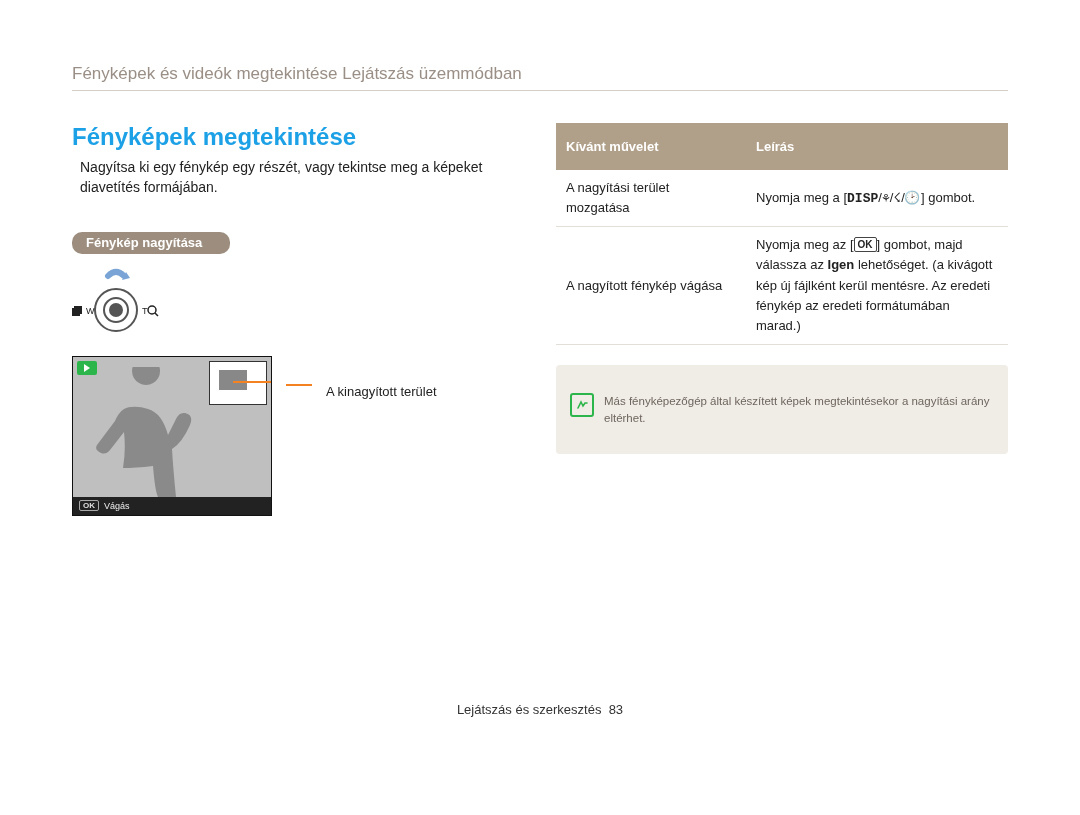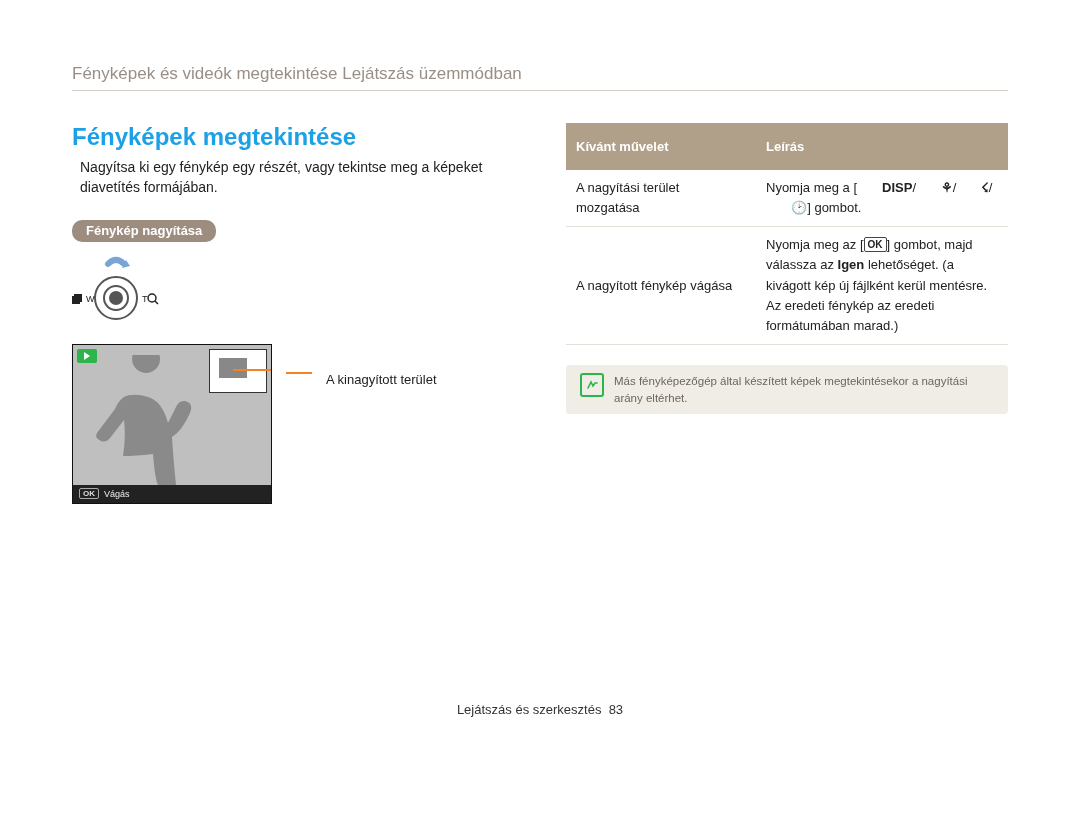--- a/index.html
+++ b/index.html
@@ -1,23 +1,23 @@
 <!DOCTYPE html>
 <html><head>
 <meta charset="utf-8">
 <style>
   html,body{margin:0;padding:0;background:#fff;font-family:Arial,Helvetica,sans-serif;}
   .page{width:1080px;height:745px;position:relative;box-sizing:border-box;padding:64px 72px 30px 72px;color:#222;}
   .header{color:#9a8f86;font-size:17px;border-bottom:1px solid #d6cfc8;padding-bottom:6px;margin-bottom:32px;}
-  .cols{display:flex;gap:44px;justify-content:center;}
+  .cols{display:flex;gap:34px;justify-content:center;}
   .col-left{width:450px;}
   .col-right{flex:1;}
   h2.section-title{color:#1ca0e6;font-size:24px;font-weight:600;margin:0 0 6px 0;}
   .intro{font-size:14px;line-height:1.45;margin:0 0 22px 8px;}
-  .pill{display:inline-block;background:#9c8d7e;color:#fff;font-size:13px;font-weight:600;border-radius:10px;padding:3px 14px 4px 14px;margin-bottom:14px;}
+  .pill{display:inline-block;background:#9c8d7e;color:#fff;font-size:13px;font-weight:600;border-radius:10px;padding:3px 28px 4px 14px;margin-bottom:14px;margin-top:12px;}
   .zoom-row{display:flex;align-items:center;gap:10px;margin-bottom:18px;}
   .zoom-dial{position:relative;width:88px;height:70px;}
   .zoom-text{font-size:13px;line-height:1.5;}
   .zoom-text b{font-weight:bold;}
   .preview-row{display:flex;align-items:flex-start;gap:14px;}
   .preview-label{font-size:13px;margin-top:28px;}
   .preview-box{width:198px;border:1px solid #111;position:relative;background:#bfbfbf;}
   .preview-main{height:140px;position:relative;overflow:hidden;}
   .preview-mini{position:absolute;top:4px;right:4px;width:56px;height:42px;background:#fff;border:1px solid #333;}
   .preview-mini-inner{position:absolute;top:8px;left:9px;width:28px;height:20px;background:#888;}
@@ -27,23 +27,23 @@
   .ok-badge{display:inline-flex;align-items:center;justify-content:center;border:1px solid #aaa;border-radius:2px;font-size:8px;font-weight:bold;padding:0 3px;margin-right:5px;color:#ddd;}
   
   .silhouette{position:absolute;left:18px;bottom:0;width:120px;height:130px;}
   
   .leader{position:absolute;height:2px;background:#f58220;}
   
   table.ops{width:100%;border-collapse:collapse;font-size:13px;}
   table.ops th{background:#b1a089;color:#fff;text-align:left;font-weight:600;padding:16px 10px;}
   table.ops td{padding:8px 10px;vertical-align:middle;border-bottom:1px solid #e3ded8;line-height:1.55;}
   table.ops td.first{font-weight:normal;color:#222;width:170px;}
-  .btn-glyph{display:inline-block;font-weight:bold;font-family:Liberation Sans, sans-serif;margin-left:25px;}
+  .btn-glyph{display:inline-block;font-weight:bold;font-family:Liberation Mono, monospace;}
   .ok-inline{display:inline-block;border:1px solid #444;border-radius:2px;font-size:10px;font-weight:bold;padding:0 3px;line-height:13px;position:relative;top:-1px;}
-  .note-box{display:flex;gap:10px;background:#f0ece6;border-radius:4px;padding:8px 14px;margin-top:20px;font-size:11.5px;line-height:1.45;color:#6e665e;}
+  .note-box{display:flex;gap:10px;background:#f0ece6;border-radius:4px;padding:28px 14px;margin-top:20px;font-size:11.5px;line-height:1.45;color:#6e665e;}
   .note-icon{flex:none;width:20px;height:20px;border:2px solid #2bb54a;border-radius:3px;display:flex;align-items:center;justify-content:center;color:#2bb54a;}
   .footer{position:absolute;left:0;right:0;bottom:28px;text-align:center;font-size:13px;color:#333;}
 </style>
 </head>
 <body>
 
 <div class="page">
 
   <div class="header">Fényképek és videók megtekintése Lejátszás üzemmódban</div>
 

